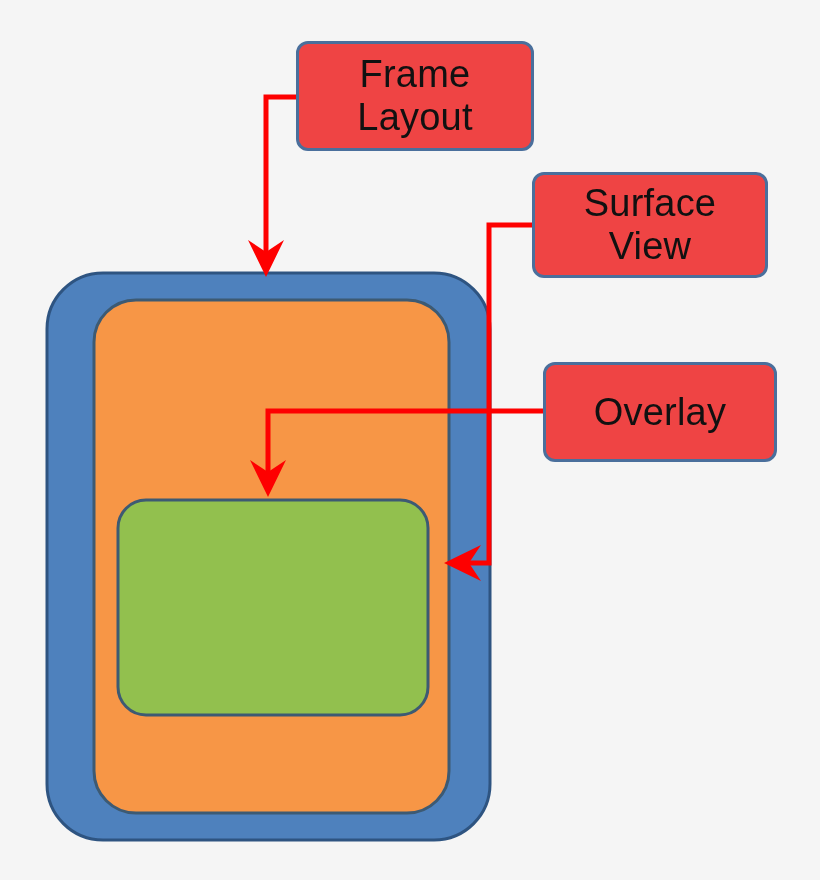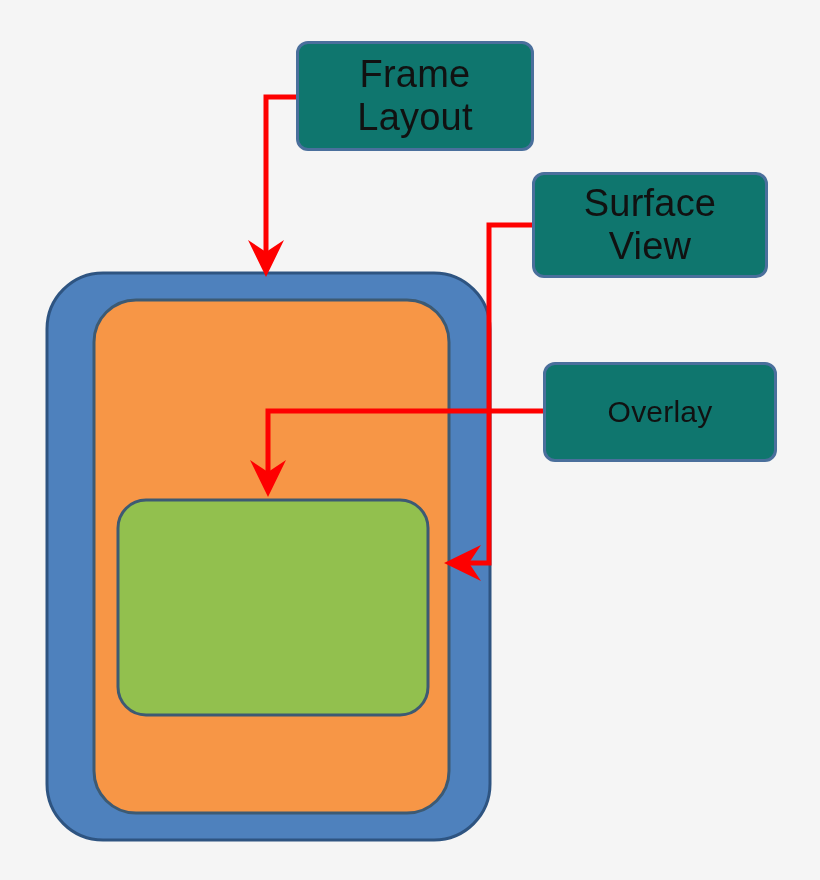--- a/index.html
+++ b/index.html
@@ -24,21 +24,21 @@
     position: absolute;
     left: 0;
     top: 0;
     width: 820px;
     height: 880px;
     display: block;
   }
   .callout-box {
     position: absolute;
     box-sizing: border-box;
-    background: #0f766e;
+    background: #ef4444;
     border: 3px solid #4a6f9c;
     border-radius: 12px;
     display: flex;
     align-items: center;
     justify-content: center;
     text-align: center;
     color: #111111;
     line-height: 1.12;
     white-space: pre-line;
     letter-spacing: 0.2px;
@@ -56,21 +56,21 @@
     width: 236px;
     height: 106px;
     font-size: 38px;
     text-align: center;
   }
   #callout-overlay {
     left: 543px;
     top: 362px;
     width: 234px;
     height: 100px;
-    font-size: 30px;
+    font-size: 38px;
   }
 </style>
 </head>
 <body style="background: rgb(245, 245, 245);">
 
 <div id="diagram-root" style="background: rgb(245, 245, 245);">
 
   <svg id="diagram-svg" viewBox="0 0 820 880">
 
     <rect x="47" y="273" width="443" height="567" rx="56" ry="56" fill="#4e81bd" stroke="#2e5481" stroke-width="3"></rect>

